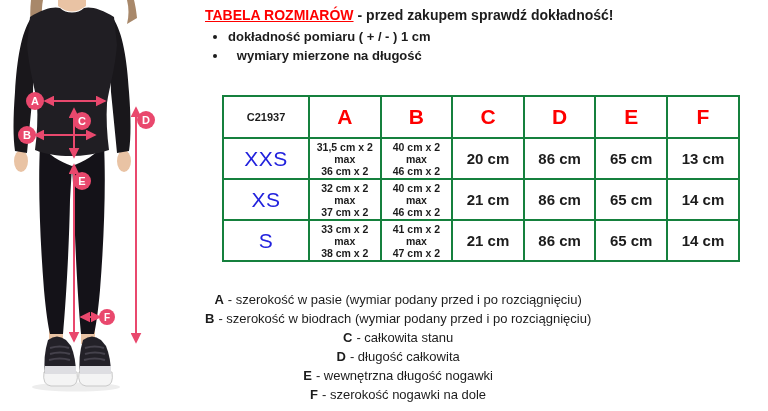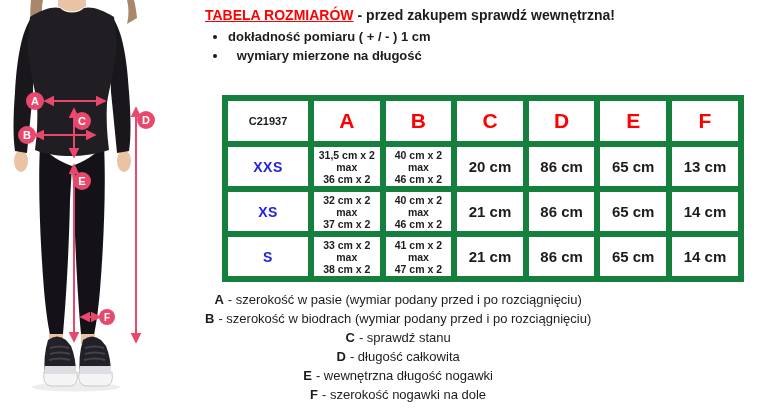--- a/index.html
+++ b/index.html
@@ -14,25 +14,25 @@
   .headline .hl-red{color:#fe0000;text-decoration:underline;}
   .headline .hl-rest{color:#1c1c1c;margin-left:4px;}
   .bullets{position:absolute;left:214px;top:27px;margin:0;padding-left:14px;list-style:disc;text-align:center;}
   .bullets li{font-size:13px;font-weight:bold;line-height:19px;color:#1c1c1c;}
   
   table.size-table{
     position:absolute;left:222px;top:95px;width:516px;
     border-collapse:collapse;table-layout:fixed;background:#fff;
   }
   table.size-table td,table.size-table th{
-    border:6px solid #15803d;text-align:center;vertical-align:middle;padding:0;
+    border:2px solid #15803d;text-align:center;vertical-align:middle;padding:0;
   }
   .th-code{font-size:11px;font-weight:bold;color:#1c1c1c;height:40px;}
   .th-letter{font-size:21px;font-weight:bold;color:#fe0000;height:40px;}
-  .td-size{font-size:14px;font-weight:bold;color:#2222dd;height:39px;letter-spacing:.5px;}
+  .td-size{font-size:21px;font-weight:normal;color:#2222dd;height:39px;letter-spacing:.5px;}
   .td-val{font-size:15px;font-weight:bold;color:#1c1c1c;}
   .td-multi div{font-size:10.5px;font-weight:bold;line-height:12px;color:#1c1c1c;}
   
   .legend{position:absolute;left:205px;top:290px;text-align:center;}
   .legend-row{font-size:13px;line-height:19px;color:#1c1c1c;}
   .legend-row .lg-letter{font-weight:bold;margin-right:4px;}
 </style>
 </head>
 <body>
 
@@ -99,21 +99,21 @@
         <text x="146" y="124" fill="#fff">D</text>
         <circle cx="82" cy="181" r="9" fill="#e9486d"></circle>
         <text x="82" y="185" fill="#fff">E</text>
         <circle cx="107" cy="317" r="8" fill="#e9486d"></circle>
         <text x="107" y="321" fill="#fff" font-size="10">F</text>
       </g>
     </svg>
   </div>
 
   <div class="headline">
-    <span class="hl-red">TABELA ROZMIARÓW</span><span class="hl-rest">- przed zakupem sprawdź wewnętrzna!</span>
+    <span class="hl-red">TABELA ROZMIARÓW</span><span class="hl-rest">- przed zakupem sprawdź dokładność!</span>
   </div>
   <ul class="bullets">
     <li>dokładność pomiaru ( + / - ) 1 cm</li>
     <li>wymiary mierzone na długość</li>
   </ul>
 
   <table class="size-table">
     <colgroup>
       <col style="width:86px">
         <col style="width:71.6px">
@@ -183,19 +183,19 @@
         <td class="td-val">86 cm</td>
         <td class="td-val">65 cm</td>
         <td class="td-val">14 cm</td>
       </tr>
     </tbody>
   </table>
 
   <div class="legend">
     <div class="legend-row"><span class="lg-letter">A</span><span>- szerokość w pasie (wymiar podany przed i po rozciągnięciu)</span></div>
     <div class="legend-row"><span class="lg-letter">B</span><span>- szerokość w biodrach (wymiar podany przed i po rozciągnięciu)</span></div>
-    <div class="legend-row"><span class="lg-letter">C</span><span>- sprawdź stanu</span></div>
+    <div class="legend-row"><span class="lg-letter">C</span><span>- całkowita stanu</span></div>
     <div class="legend-row"><span class="lg-letter">D</span><span>- długość całkowita</span></div>
     <div class="legend-row"><span class="lg-letter">E</span><span>- wewnętrzna długość nogawki</span></div>
     <div class="legend-row"><span class="lg-letter">F</span><span>- szerokość nogawki na dole</span></div>
   </div>
 
 </div>
 
 </body></html>

